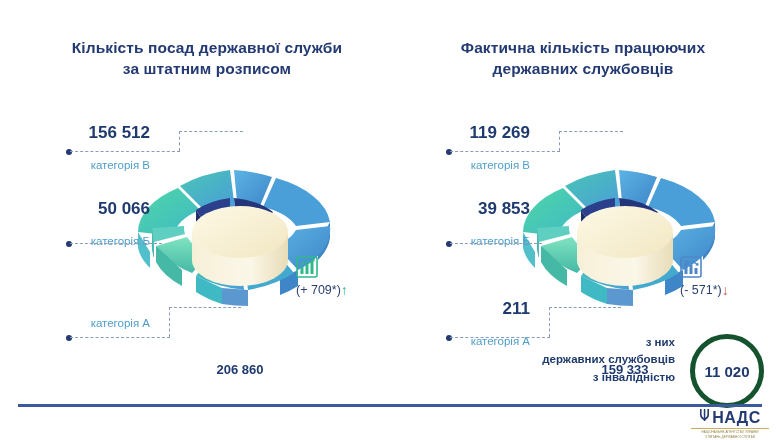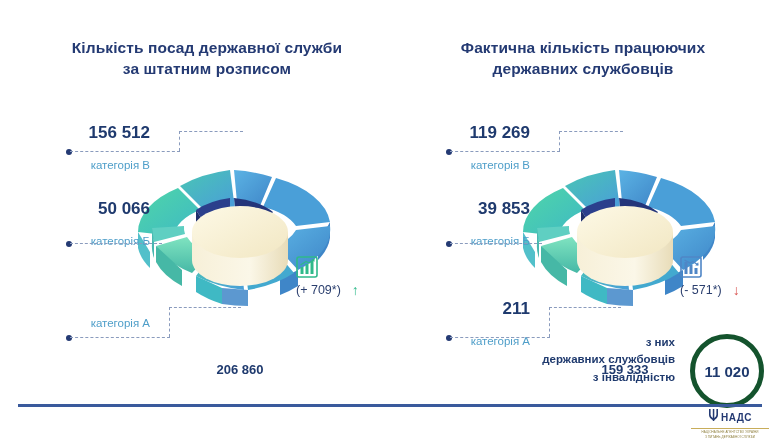--- a/index.html
+++ b/index.html
@@ -64,21 +64,21 @@
   .donut svg { display: block; }
   .center-value {
     position: absolute;
     font-size: 13px; font-weight: bold; color: #1f3a6e;
     white-space: nowrap; text-align: center;
   }
 
   
   .delta { position: absolute; text-align: left; }
   .delta .ico { display: block; margin-bottom: 1px; }
-  .delta .row { display: flex; align-items: center; gap: 11px; }
+  .delta .row { display: flex; align-items: center; gap: 0; }
   .delta .txt { font-size: 12.5px; color: #2b3f6e; white-space: nowrap; }
   .delta .arr { font-size: 14px; font-weight: bold; line-height: 1; }
   .arr-up   { color: #2fb98a; }
   .arr-down { color: #d9534f; }
 
   
   .disab { position: absolute; }
   .disab .note {
     position: absolute; right: 0; top: 0;
     text-align: right; font-size: 11.5px; font-weight: bold;
@@ -99,21 +99,21 @@
     position: absolute; left: 18px; top: 404px;
     width: 744px; height: 3px; background: #3a5a9c;
   }
   .footer-note {
     position: absolute; left: 28px; top: 414px;
     font-size: 11.5px; color: #2b3f6e; white-space: nowrap;
   }
   .footer-note .star { color: #d14a6a; font-weight: bold; font-size: 13px; vertical-align: super; }
   .logo { position: absolute; left: 688px; top: 408px; width: 84px; text-align: center; }
   .logo .lockup { display: flex; align-items: center; justify-content: center; gap: 2px; }
-  .logo .word { font-size: 10px; font-weight: bold; color: #243a73; letter-spacing: .4px; }
+  .logo .word { font-size: 16px; font-weight: bold; color: #243a73; letter-spacing: .4px; }
   .logo .tag {
     margin-top: 2px; font-size: 2.6px; color: #8a7a35; line-height: 1.45;
     letter-spacing: .1px; transform: scale(1.15); transform-origin: center top;
   }
   .logo .rule { width: 78px; height: 1px; background: #c8ad5a; margin: 1px auto 1px; }
 </style>
 </head>
 <body>
 
 <div class="page">

